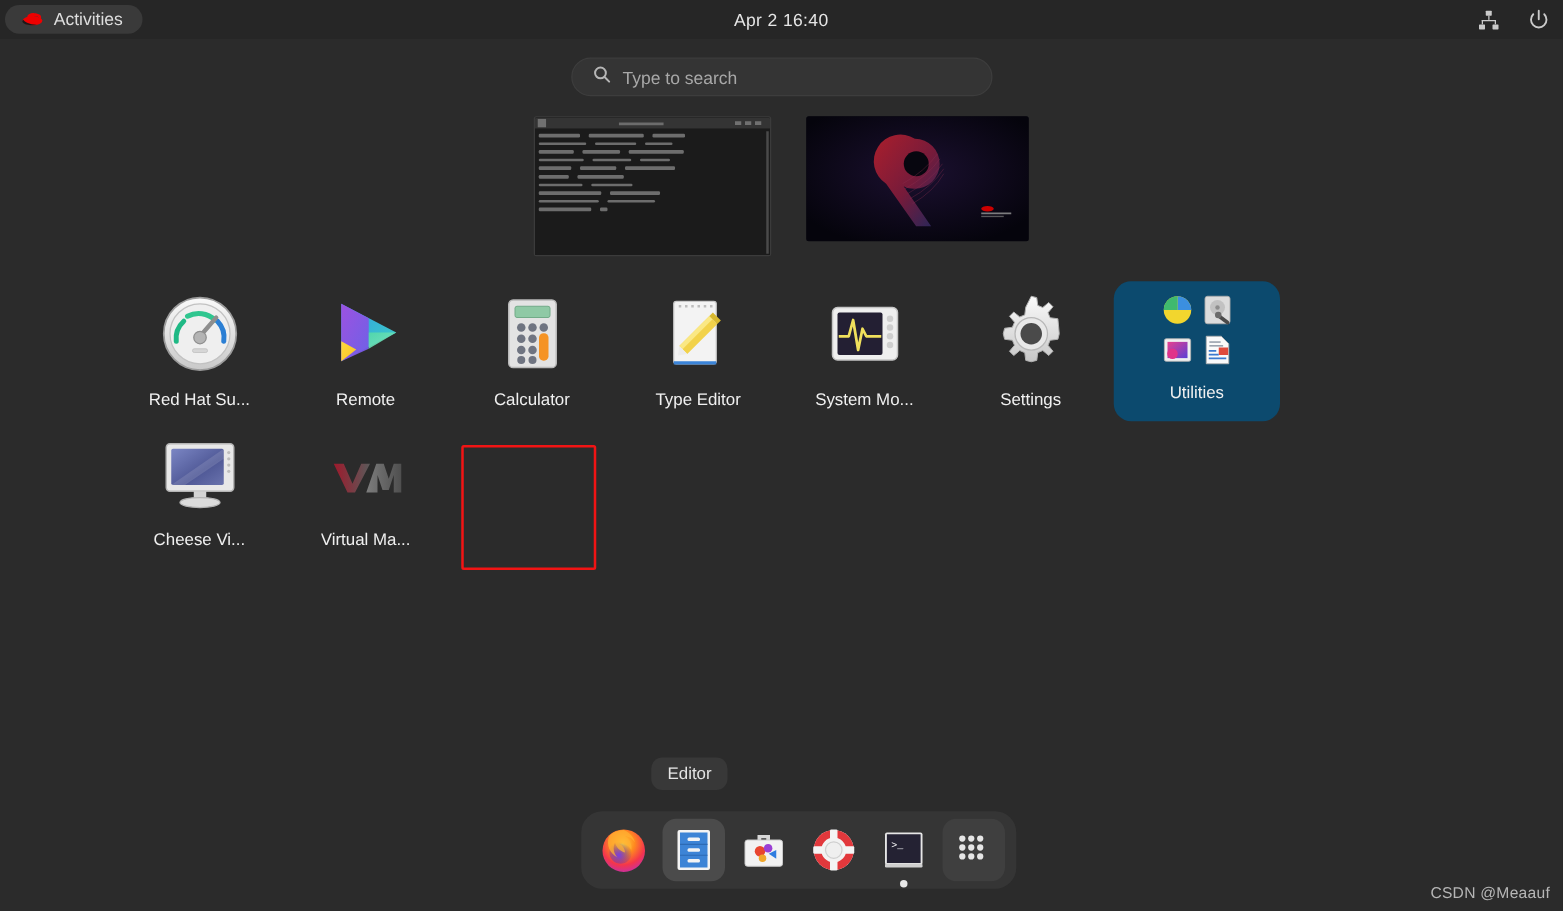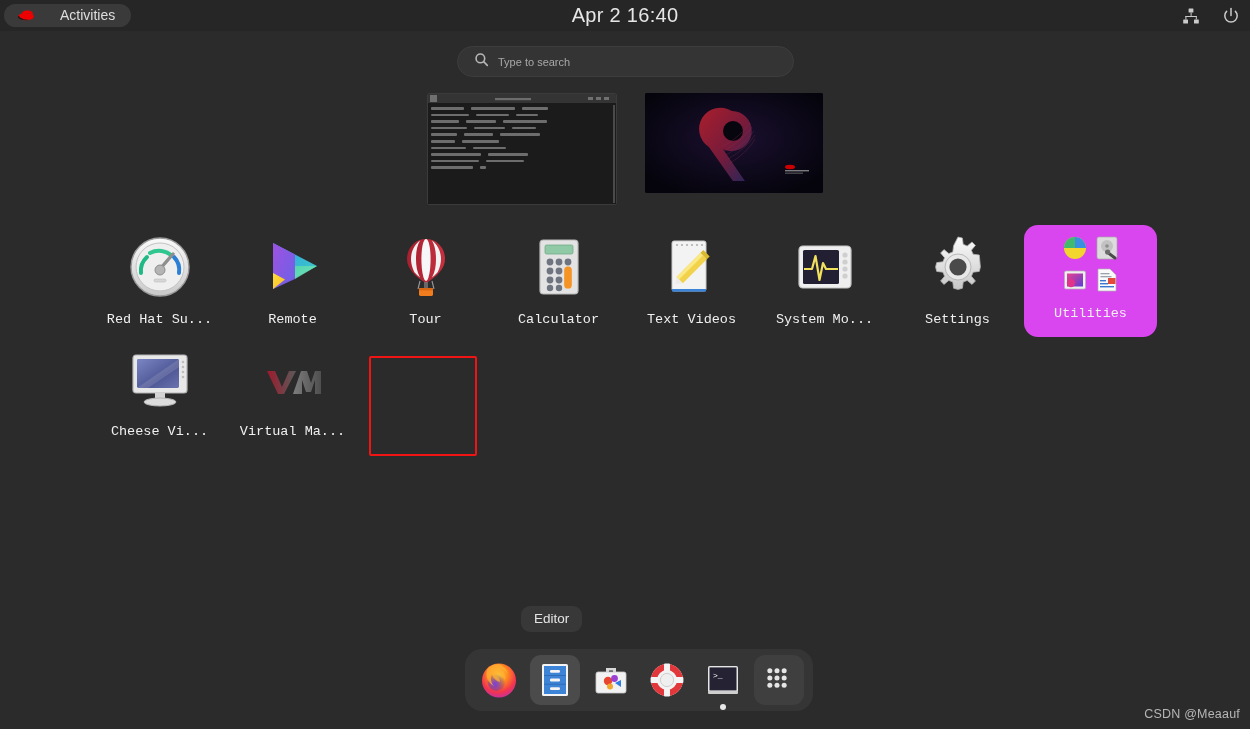--- a/index.html
+++ b/index.html
@@ -12,45 +12,45 @@
   }
   #screen { position: relative; width: 1250px; height: 729px; background: #2b2b2b; }
 
   
   #topbar {
     position: absolute; top: 0; left: 0; width: 1250px; height: 31px;
     background: #262626;
     display: flex; align-items: center;
   }
   #activities-btn {
-    display: flex; align-items: center; gap: 24px;
+    display: flex; align-items: center; gap: 7px;
     margin-left: 4px; padding: 4px 16px 5px 12px;
     background: #3a3a3a; border-radius: 14px;
     height: 23px;
   }
   #activities-label { font-size: 14px; color: #dedede; line-height: 1; }
   .rh-logo { width: 20px; height: 14px; position: relative; display: block; }
   #clock-wrap {
     position: absolute; left: 0; width: 1250px; text-align: center;
-    font-size: 20px; color: #e6e6e6; pointer-events: none;
+    font-size: 14px; color: #e6e6e6; pointer-events: none;
   }
   #clock-wrap span { letter-spacing: .3px; }
   #status-area {
     position: absolute; right: 10px; top: 0; height: 31px;
     display: flex; align-items: center; gap: 22px;
   }
   .status-icon { width: 18px; height: 18px; display: block; opacity: .92; }
 
   
   #search-entry {
     position: absolute; left: 457px; top: 46px; width: 337px; height: 31px;
     background: #343434; border: 1px solid #3d3d3d; border-radius: 16px;
     display: flex; align-items: center; gap: 9px; padding: 0 16px;
   }
-  #search-placeholder { font-size: 11px; color: #a8a8a8; }
+  #search-placeholder { font-size: 14px; color: #a8a8a8; }
 
   
   #thumbs {
     position: absolute; left: 0; top: 93px; width: 1250px; height: 118px;
     display: flex; justify-content: center; align-items: flex-start; gap: 28px;
   }
   .thumb { position: relative; border-radius: 2px; overflow: hidden; background: #111; }
   #thumb-terminal { width: 190px; height: 112px; border: 1px solid #3b3b3b; }
   .term-titlebar {
     height: 9px; background: #343434; display: flex; align-items: center;
@@ -64,25 +64,25 @@
   .wall-nine { position: absolute; left: 50%; top: 50%; transform: translate(-50%,-50%); }
 
   
   #app-grid { position: absolute; left: 0; top: 225px; width: 1250px; }
   .grid-row { display: flex; justify-content: flex-start; padding-left: 93px; }
   .app-cell {
     width: 133px; padding-top: 10px; padding-bottom: 10px;
     display: flex; flex-direction: column; align-items: center; gap: 13px;
     border-radius: 14px; position: relative;
   }
-  .app-cell.folder { background: #d946ef; }
+  .app-cell.folder { background: #0c4a6e; }
   .app-icon { width: 64px; height: 64px; display: block; position: relative; }
   .app-label {
     font-size: 13.5px; color: #f0f0f0; white-space: nowrap;
-    max-width: 124px; overflow: hidden; text-overflow: ellipsis; text-align: center; font-family: Liberation Mono, monospace;
+    max-width: 124px; overflow: hidden; text-overflow: ellipsis; text-align: center;
   }
   #vmm-highlight {
     position: absolute; left: 369px; top: 356px; width: 108px; height: 100px;
     border: 2px solid #f11414; border-radius: 2px; pointer-events: none;
   }
   .folder-mini { display: grid; grid-template-columns: 26px 26px; grid-gap: 6px; width: 58px; }
   .mini { width: 26px; height: 26px; display: block; }
 
   
   #dock-tooltip {
@@ -313,40 +313,20 @@
             </defs>
             <path d="M12 8 L56 31 L12 54 Z" fill="url(#vidB)"></path>
             <path d="M12 8 L34 19.5 L34 44 L12 54 Z" fill="url(#vidA)" opacity=".95"></path>
             <path d="M12 38 L24 44.5 L12 54 Z" fill="url(#vidC)"></path>
             <path d="M34 31 L56 31 L34 44 Z" fill="url(#vidD)" opacity=".9"></path>
           </svg>
         </span>
         <span class="app-label">Remote</span>
       </div>
 
-      <div class="app-cell">
-        <span class="app-icon">
-          <svg viewBox="0 0 64 64" width="64" height="64">
-            <defs>
-                <linearGradient id="balG" x1="0" y1="0" x2="1" y2="0">
-              <stop offset="0%" stop-color="#a8202f"></stop>
-                  <stop offset="100%" stop-color="#c6303f"></stop>
-                </linearGradient>
-              </defs>
-            <path d="M32 4c11 0 19 9 19 20 0 10-9 18-19 24C22 42 13 34 13 24 13 13 21 4 32 4z" fill="url(#balG)"></path>
-            <path d="M26 5.6C23 11 22 17 22 24s1 13 4 18.6c-2-1.6-4-3.4-5.6-5.4C18 32.6 17 28 17 24c0-7 3-14 9-18.4z" fill="#f2f2f2"></path>
-            <path d="M38 5.6C41 11 42 17 42 24s-1 13-4 18.6c2-1.6 4-3.4 5.6-5.4C46 32.6 47 28 47 24c0-7-3-14-9-18.4z" fill="#f2f2f2"></path>
-            <path d="M32 4c2.6 0 4.6 8.8 4.6 20S34.6 46 32 46s-4.6-10.8-4.6-22S29.4 4 32 4z" fill="#f7f7f7"></path>
-            <path d="M26 46 L24 54 M38 46 L40 54 M31 47 L31 54 M33 47 L33 54" stroke="#9a9a9a" stroke-width="1.1"></path>
-            <rect x="25" y="53" width="14" height="8" rx="1.4" fill="#f07c1e"></rect>
-            <rect x="25" y="53" width="14" height="2.4" fill="#d86510"></rect>
-          </svg>
-        </span>
-        <span class="app-label">Tour</span>
-      </div>
 
       <div class="app-cell">
         <span class="app-icon">
           <svg viewBox="0 0 64 64" width="64" height="64">
             <rect x="13" y="5" width="38" height="54" rx="3.5" fill="#e3e3e3" stroke="#b9b9b9" stroke-width="1.2"></rect>
             <rect x="18" y="10" width="28" height="9" rx="1.6" fill="#8fc9a5" stroke="#72ab88" stroke-width=".8"></rect>
             <g fill="#6f7481">
               <circle cx="23" cy="27" r="3.4"></circle>
                 <circle cx="32" cy="27" r="3.4"></circle>
                 <circle cx="41" cy="27" r="3.4"></circle>
@@ -377,21 +357,21 @@
               </g>
             <rect x="12" y="54" width="34" height="2.6" fill="#3b84d8"></rect>
             <g transform="rotate(-45 32 32)">
               <rect x="14" y="28" width="34" height="9" fill="#f2d24a"></rect>
               <rect x="14" y="28" width="34" height="3.6" fill="#fae884"></rect>
               <path d="M14 28 L8 32.5 L14 37 Z" fill="#ececec"></path>
               <path d="M48 28h4v9h-4z" fill="#d9b92f"></path>
             </g>
           </svg>
         </span>
-        <span class="app-label">Text Videos</span>
+        <span class="app-label">Type Editor</span>
       </div>
 
       <div class="app-cell">
         <span class="app-icon">
           <svg viewBox="0 0 64 64" width="64" height="64">
             <rect x="6" y="11" width="52" height="42" rx="4" fill="#efefef" stroke="#c5c5c5" stroke-width="1.2"></rect>
             <rect x="10" y="15" width="36" height="34" rx="1.6" fill="#231f33"></rect>
             <path d="M11 34 h8 l3.5-13 4 24 3.5-17 3 6 h12" fill="none" stroke="#f0e05c" stroke-width="2.2" stroke-linejoin="round"></path>
             <g fill="#cfcfcf">
                 <circle cx="52" cy="20" r="2.6"></circle>

